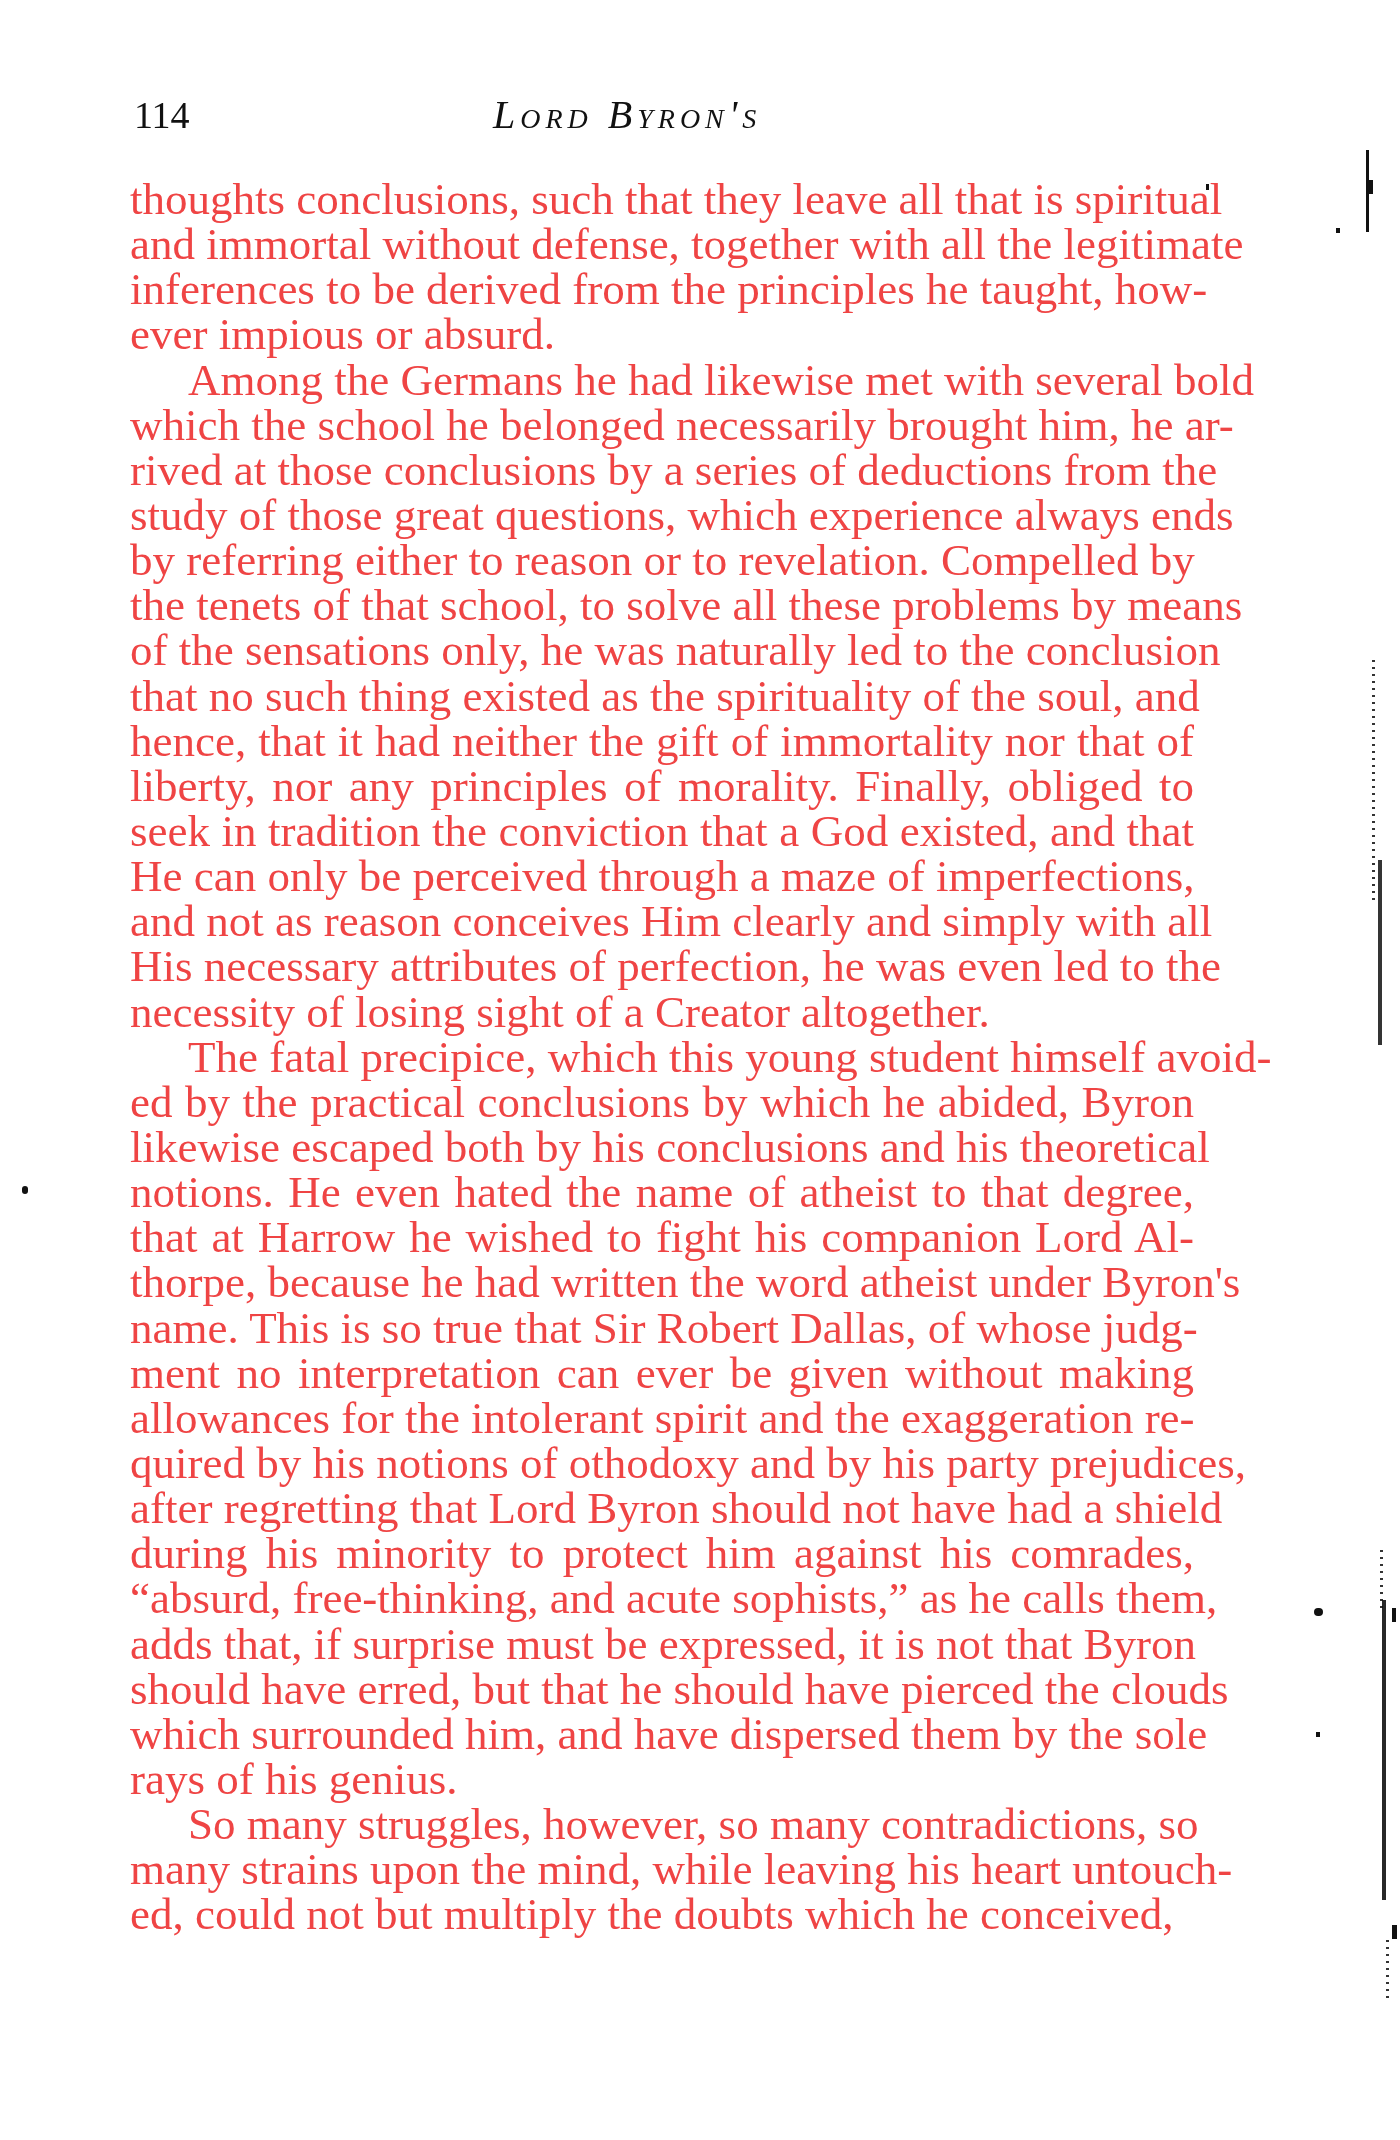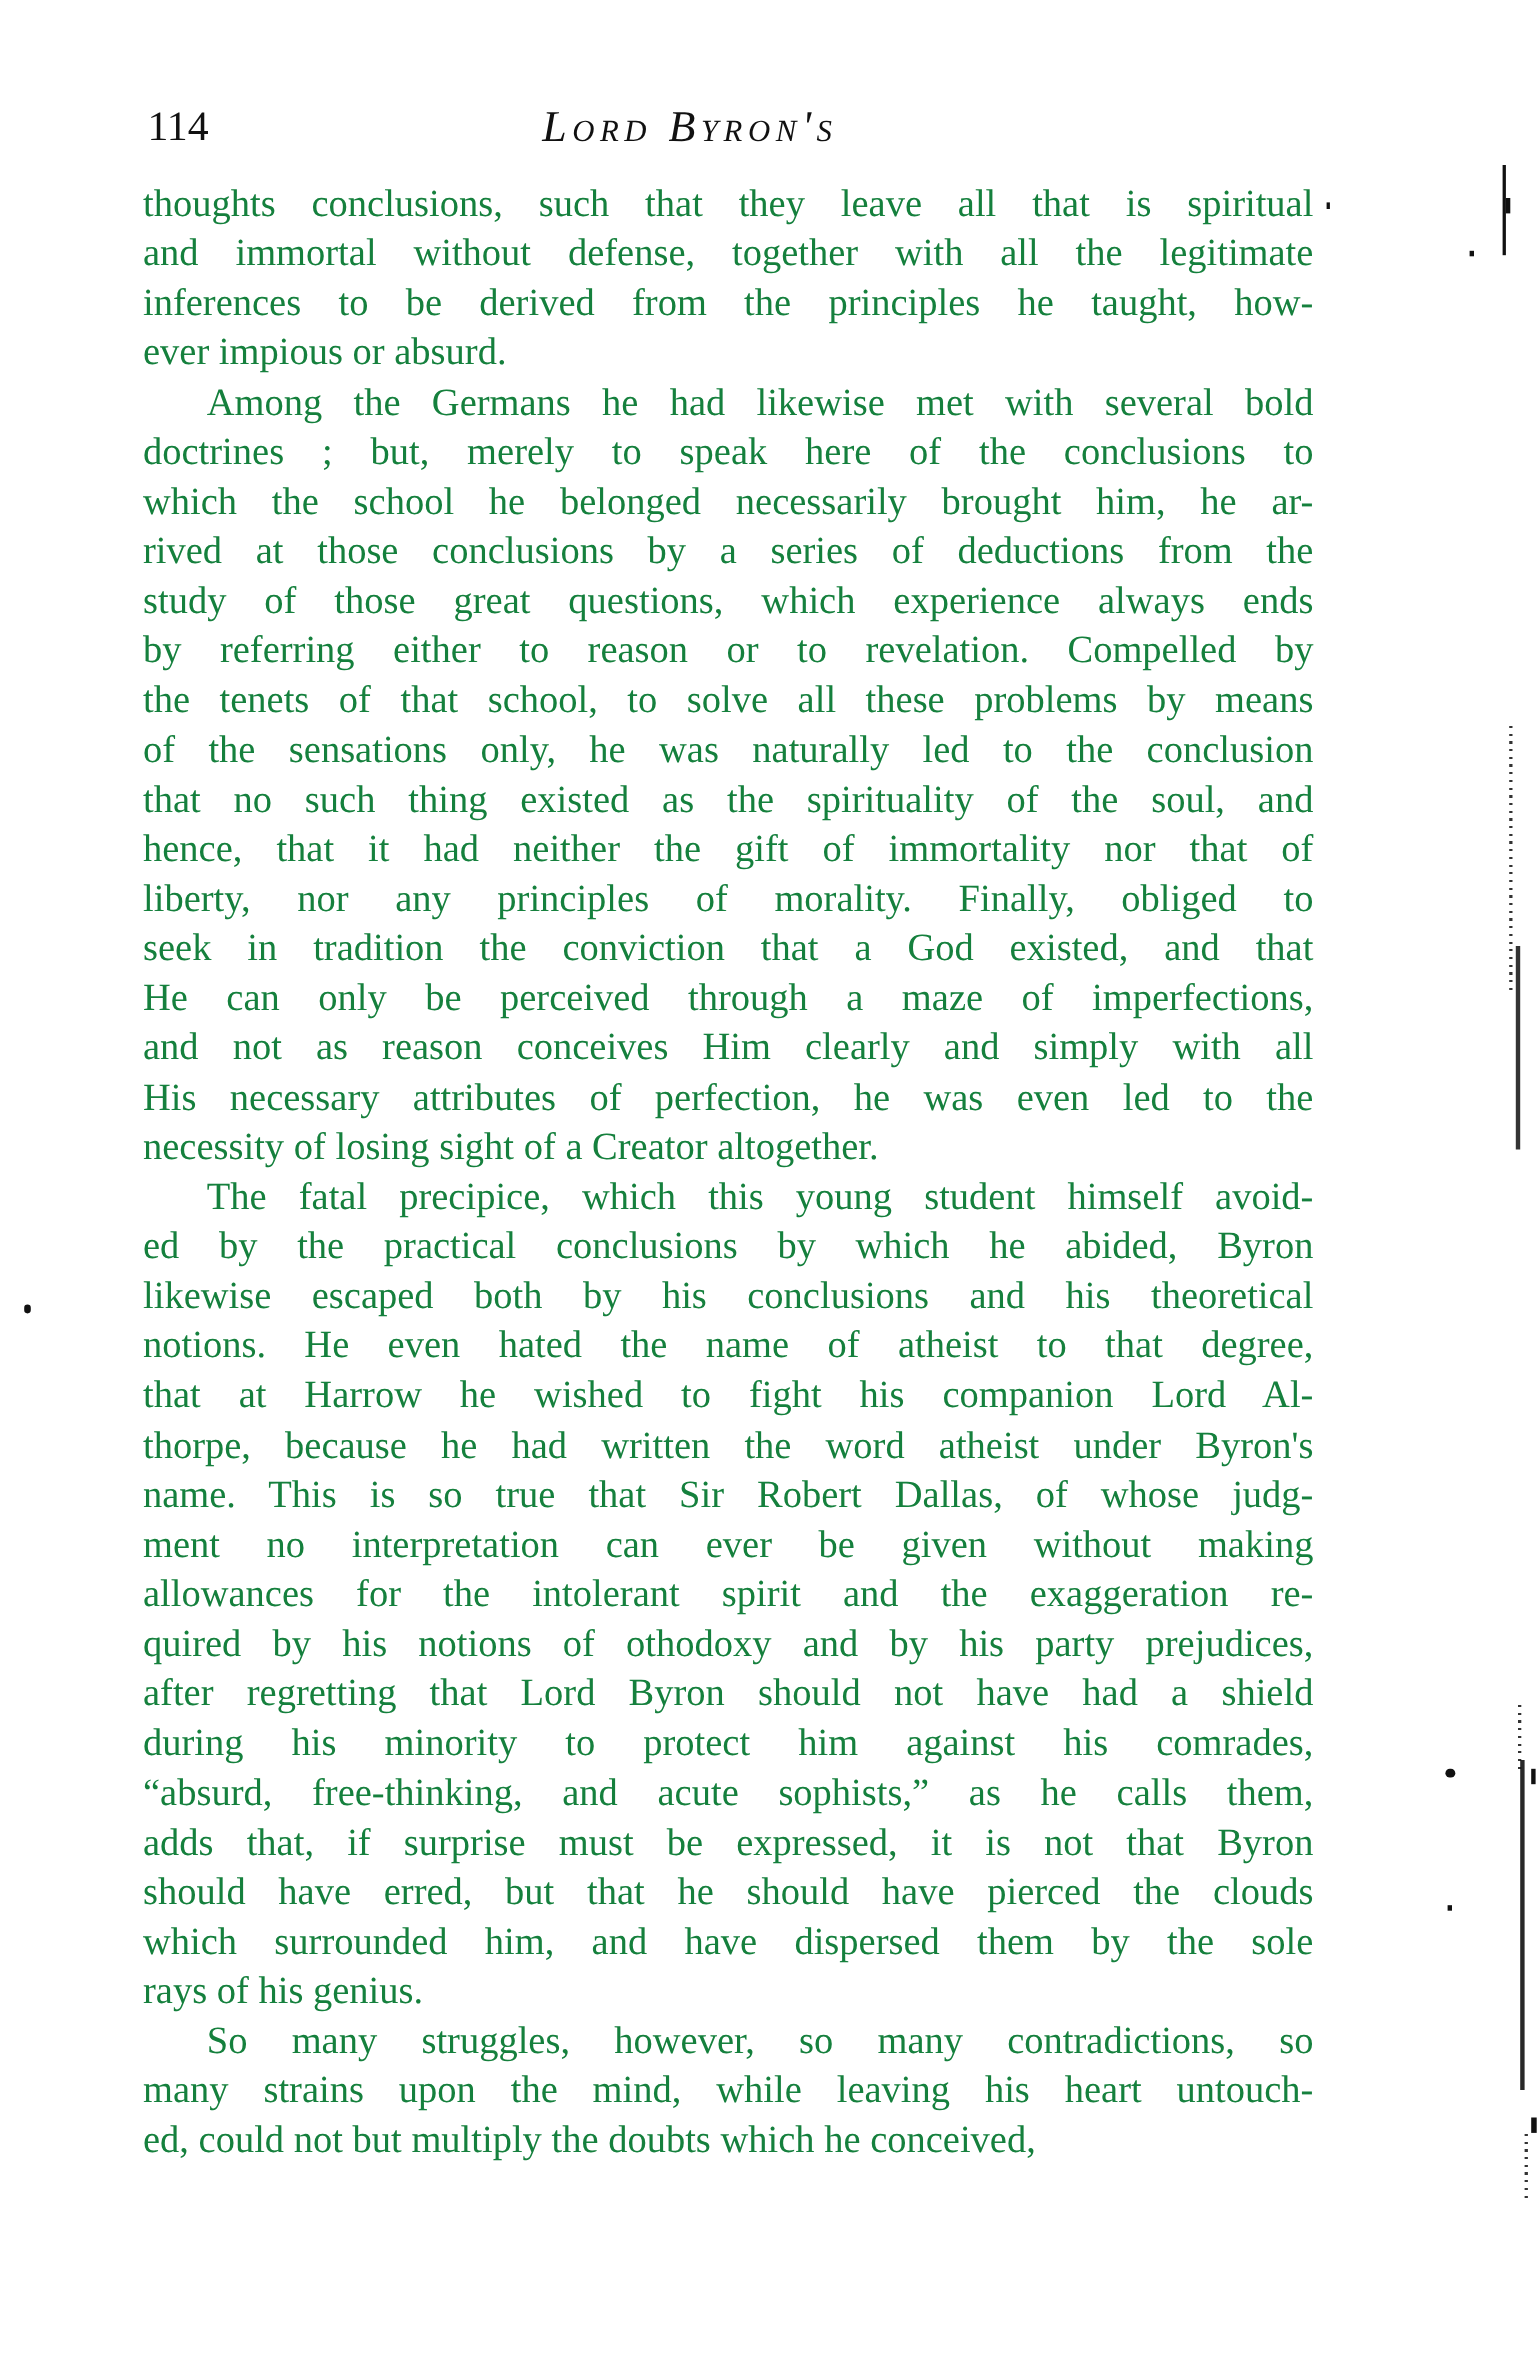--- a/index.html
+++ b/index.html
@@ -10,23 +10,23 @@
     font-family: "Liberation Serif", "DejaVu Serif", serif; color: #111;
   }
   .page-number {
     position: absolute; left: 4px; top: 0; font-size: 38px; line-height: 46px;
   }
   .head-title {
     position: absolute; left: 363px; top: 0; font-size: 40px; line-height: 46px;
     font-variant: small-caps; letter-spacing: 5px; font-style: italic;
   }
   .body-text {
-    position: absolute; left: 130px; top: 162px; width: 1064px;
+    position: absolute; left: 130px; top: 177px; width: 1064px;
     font-family: "Liberation Serif", "DejaVu Serif", serif;
-    font-size: 35px; line-height: 45.15px; color: #15803d;
+    font-size: 45px; line-height: 45.15px; color: #ef4444;
   }
   .line {
     display: block; height: 45.15px; white-space: nowrap;
     text-align: justify; text-align-last: justify;
   }
   .line.last { text-align-last: left; }
   .line.indent { padding-left: 58px; font-family: Liberation Serif, serif; }
   .artifact { position: absolute; background: #111; }
   .edge-dots {
     position: absolute; width: 3px;
@@ -42,21 +42,20 @@
     <span class="page-number">114</span>
     <span class="head-title">Lord Byron's</span>
   </div>
 
   <div class="body-text" id="body-text">
       <span class="line">thoughts conclusions, such that they leave all that is spiritual</span>
       <span class="line">and immortal without defense, together with all the legitimate</span>
       <span class="line">inferences to be derived from the principles he taught, how-</span>
       <span class="line last">ever impious or absurd.</span>
       <span class="line indent">Among the Germans he had likewise met with several bold</span>
-      <span class="line">doctrines ; but, merely to speak here of the conclusions to</span>
       <span class="line">which the school he belonged necessarily brought him, he ar-</span>
       <span class="line">rived at those conclusions by a series of deductions from the</span>
       <span class="line">study of those great questions, which experience always ends</span>
       <span class="line">by referring either to reason or to revelation. Compelled by</span>
       <span class="line">the tenets of that school, to solve all these problems by means</span>
       <span class="line">of the sensations only, he was naturally led to the conclusion</span>
       <span class="line">that no such thing existed as the spirituality of the soul, and</span>
       <span class="line">hence, that it had neither the gift of immortality nor that of</span>
       <span class="line">liberty, nor any principles of morality. Finally, obliged to</span>
       <span class="line">seek in tradition the conviction that a God existed, and that</span>

